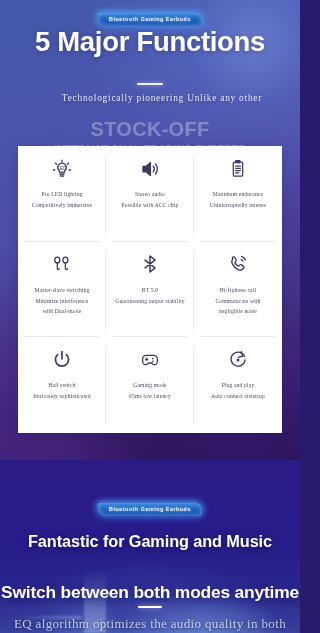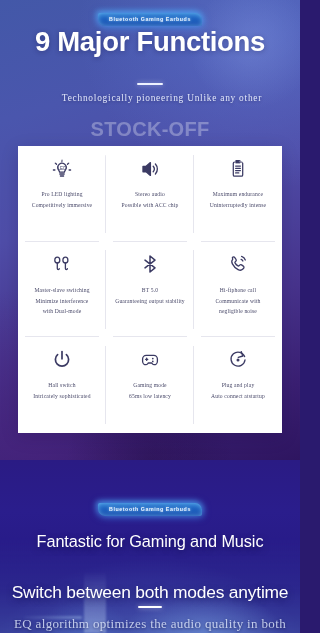--- a/index.html
+++ b/index.html
@@ -68,21 +68,21 @@
   }
 
   
   .watermark { position:absolute; left:0; top:118px; width:300px; text-align:center; z-index:8; pointer-events:none; }
   .wm-main {
     font-size:20px; font-weight:700; letter-spacing:0.3px;
     color:rgba(255,255,255,0.30);
   }
   .wm-sub {
     font-size:10.4px; font-weight:600; letter-spacing:0.2px;
-    color:rgba(255,255,255,0.32); margin-top:13px;
+    color:rgba(255,255,255,0.32); margin-top:3px;
   }
 
   
   .card {
     position:absolute; left:18px; top:146px; width:264px; height:287px;
     background:#ffffff; z-index:4;
     box-shadow:0 4px 16px rgba(20,10,60,0.18);
   }
   .grid { display:grid; grid-template-columns:1fr 1fr 1fr; grid-template-rows:1fr 1fr 1fr; width:100%; height:100%; }
   .cell {
@@ -125,21 +125,21 @@
   }
   .photo:before{
     content:""; position:absolute; left:8%; bottom:14px; width:58px; height:3px; border-radius:3px;
     background:linear-gradient(90deg, rgba(150,185,235,0.05), rgba(170,200,240,0.45));
     filter:blur(1px);
   }
 
   .badge-wrap2 { position:absolute; left:0; top:497px; width:300px; text-align:center; z-index:7; }
   .bot-title1, .bot-title2 {
     position:absolute; left:0; width:300px; text-align:center; z-index:7;
-    color:#ffffff; font-weight:400;
+    color:#ffffff; font-weight:700;
     text-shadow:0 2px 6px rgba(10,10,60,0.5);
   }
   .bot-title1 { top:532px; font-size:16.3px; letter-spacing:-0.1px; }
   .bot-title2 { top:582px; font-size:17.4px; letter-spacing:-0.2px; }
   .rule2 {
     position:absolute; left:50%; top:606px; transform:translateX(-50%);
     width:24px; height:2px; background:#ffffff; border-radius:2px; z-index:7;
     box-shadow:0 0 5px rgba(255,255,255,0.5);
   }
   .bot-caption {
@@ -151,21 +151,21 @@
 </style>
 </head>
 <body>
 
 <div class="page">
 
   <div class="panel-top">
     <div class="badge-wrap">
       <span class="badge">Bluetooth Gaming Earbuds</span>
     </div>
-    <div class="headline">9 Major Functions</div>
+    <div class="headline">5 Major Functions</div>
     <div class="rule"></div>
     <div class="subheadline">Technologically pioneering Unlike any other</div>
   </div>
 
   <div class="watermark">
     <div class="wm-main">STOCK-OFF</div>
     <div class="wm-sub">INTERNATIONAL TRADING EXPERTS</div>
   </div>
 
   <div class="card">

